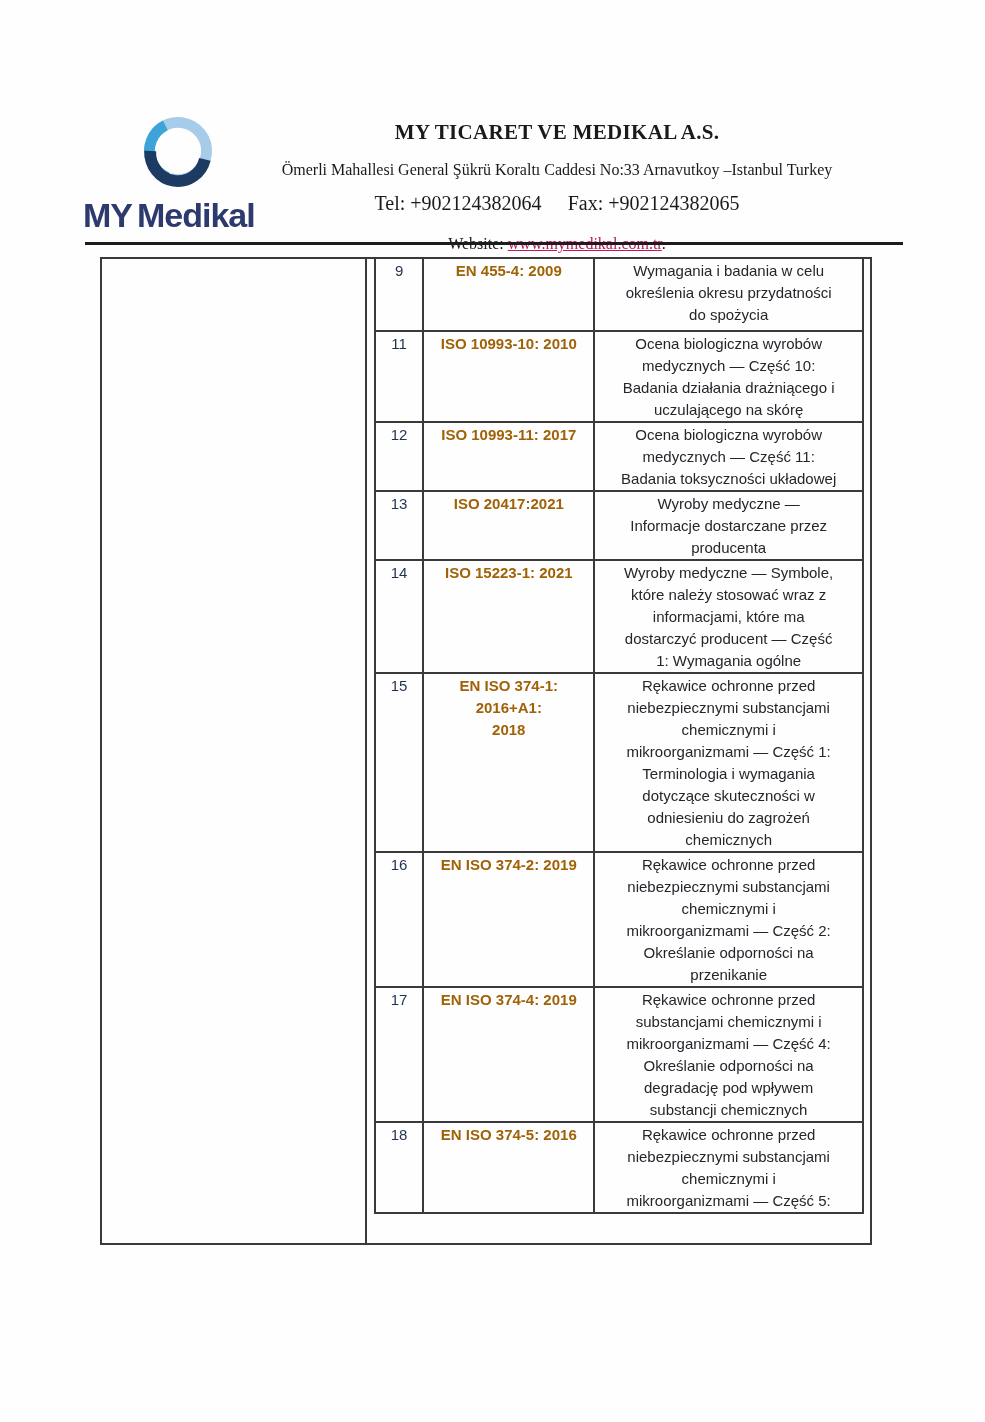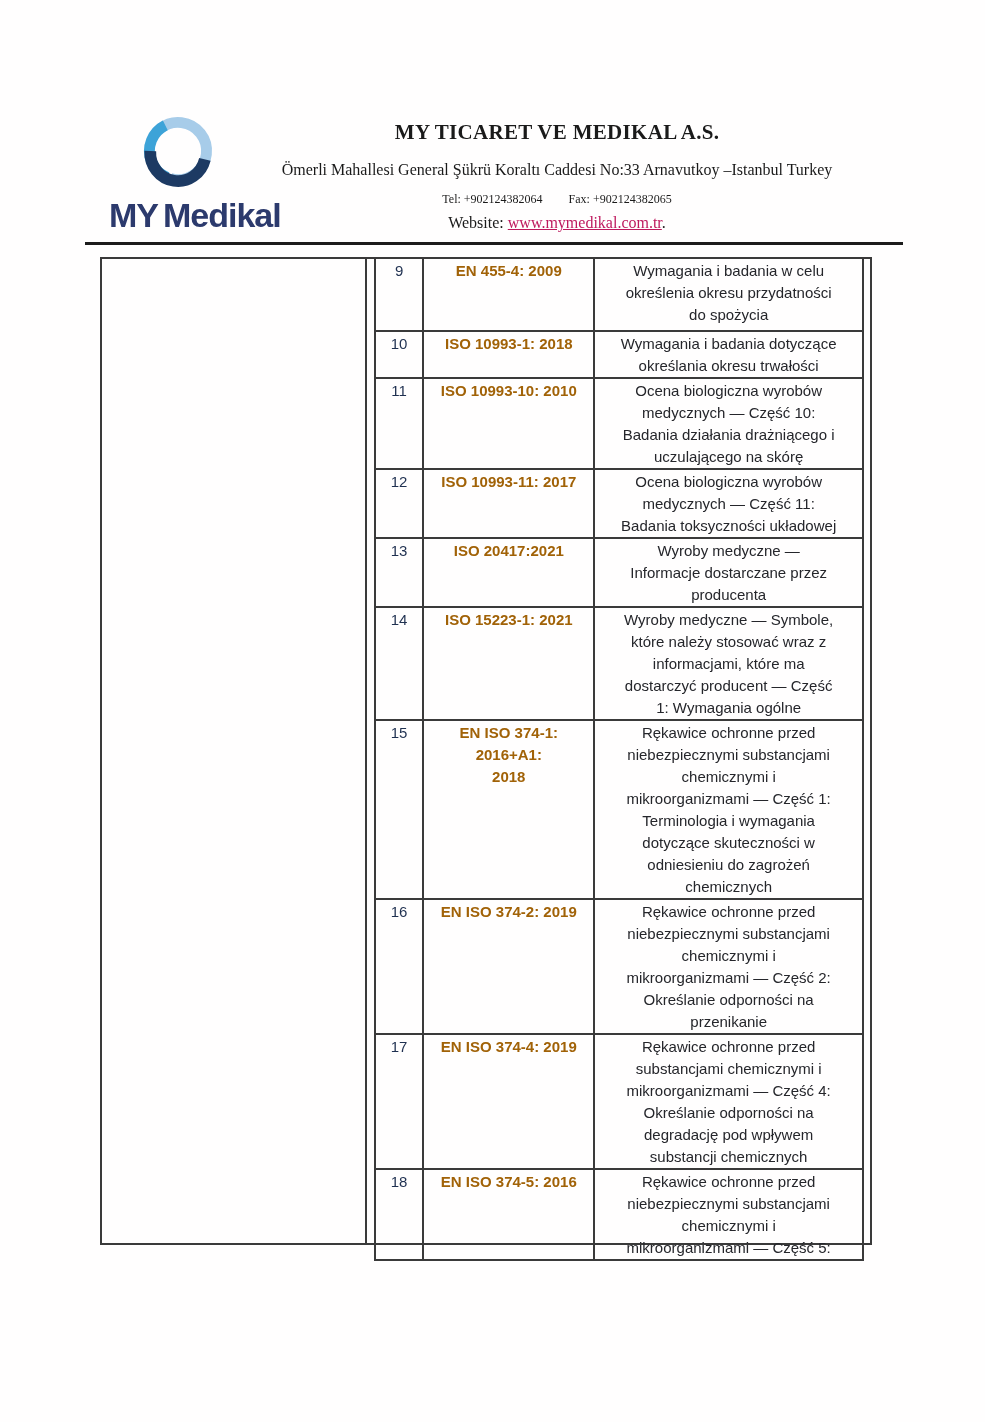--- a/index.html
+++ b/index.html
@@ -11,32 +11,32 @@
     font-family:"Liberation Sans", sans-serif;
     overflow:hidden;
   }
 
   
   .logo-swirl { position:absolute; left:136px; top:110px; width:84px; height:92px; }
   .logo-text {
     position:absolute; left:83px; top:196px; width:190px;
     font-family:"Liberation Sans", sans-serif;
     font-weight:700; font-size:34px; letter-spacing:-1px;
-    color:#2c3a6d; white-space:nowrap;margin-left:26px;
+    color:#2c3a6d; white-space:nowrap;
   }
   .logo-text .brand-gap { display:inline-block; width:5px; }
 
   .header-info {
     position:absolute; left:232px; top:120px; width:650px;
     text-align:center; color:#1a1a1a;
     font-family:"Liberation Serif", serif;
   }
   .company-name { font-size:21px; font-weight:700; letter-spacing:.3px; margin-bottom:16px; }
   .addr-line   { font-size:16px; margin-bottom:13px; }
-  .tel-line    { font-size:12px; margin-bottom:7px; }
+  .tel-line    { font-size:20px; margin-bottom:20px; }
   .tel-line .fax { margin-left:26px; }
   .web-line    { font-size:16px; }
   .web-line a  { color:#be185d; text-decoration:underline; cursor:pointer;text-align:right; }
 
   .header-rule {
     position:absolute; left:85px; top:242px; width:818px; height:3px;
     background:#1c1c1c;
   }
 
   
@@ -96,26 +96,20 @@
     <div class="left-cell"></div>
 
     <table class="standards">
       <tbody>
         <tr style="height:73px">
           <td class="c-no">9</td>
           <td class="c-std">EN 455-4: 2009</td>
           <td class="c-desc">Wymagania i badania w celu
 określenia okresu przydatności
 do spożycia</td>
-        </tr>
-        <tr style="height:45px">
-          <td class="c-no">10</td>
-          <td class="c-std">ISO 10993-1: 2018</td>
-          <td class="c-desc">Wymagania i badania dotyczące
-określania okresu trwałości</td>
         </tr>
         <tr style="height:90px">
           <td class="c-no">11</td>
           <td class="c-std">ISO 10993-10: 2010</td>
           <td class="c-desc">Ocena biologiczna wyrobów
 medycznych — Część 10:
 Badania działania drażniącego i
 uczulającego na skórę</td>
         </tr>
         <tr style="height:68px">

